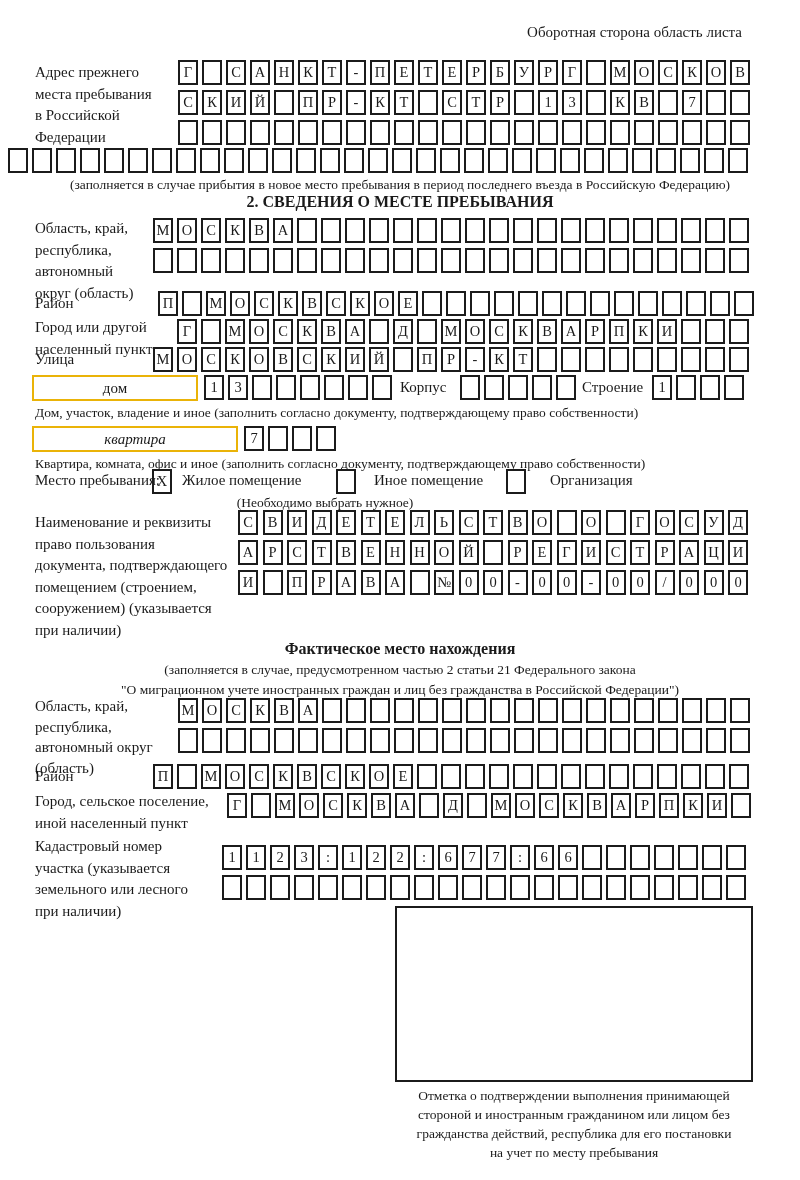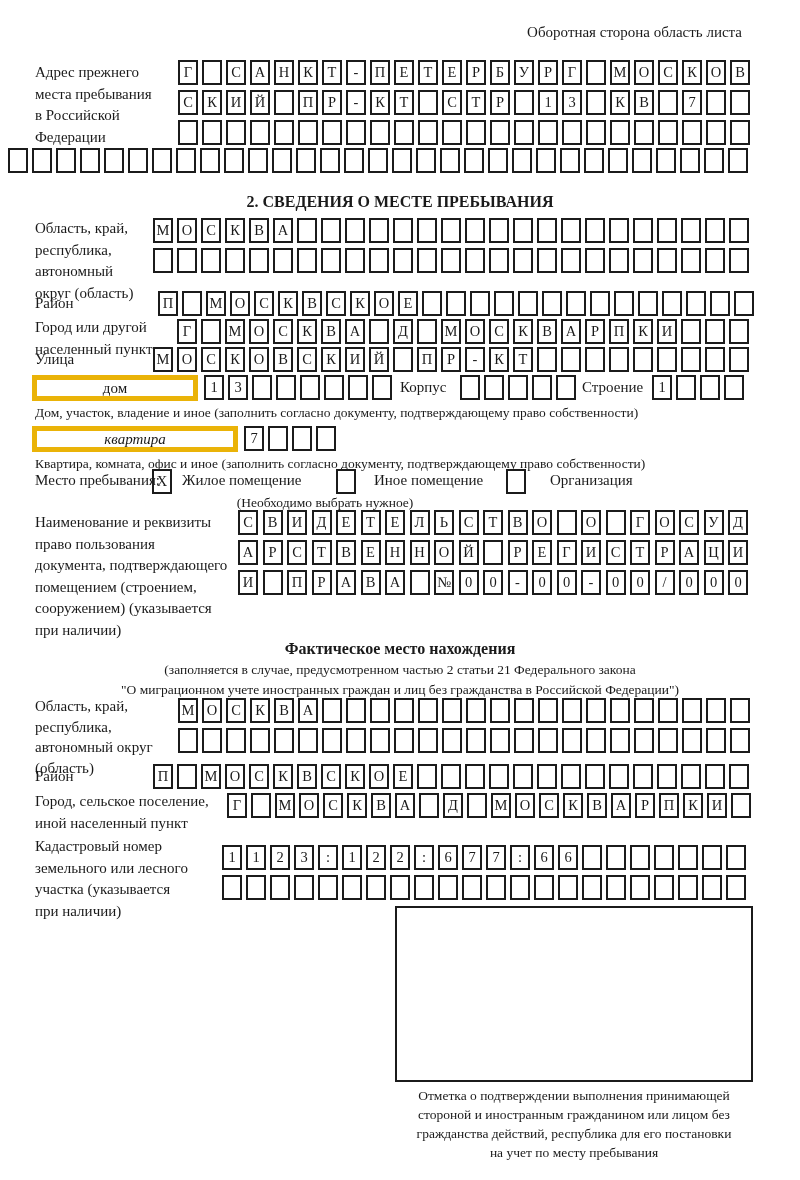--- a/index.html
+++ b/index.html
@@ -8,21 +8,21 @@
   .note{position:absolute;font-size:15px;}
   .lbl{position:absolute;font-size:15px;line-height:21.5px;}
   .lbl2{position:absolute;font-size:15px;line-height:20.5px;}
   .cap{position:absolute;font-size:13.5px;}
   .ttl{position:absolute;width:800px;text-align:center;font-weight:bold;font-size:16px;}
   .boxrow{position:absolute;display:flex;gap:4px;}
   .cell{flex:0 0 20px;width:20px;height:25px;box-sizing:border-box;border:2px solid #1b1b1b;
         display:flex;align-items:center;justify-content:center;font-size:14.5px;background:#fff;}
   .chk{position:absolute;width:20px;height:25px;box-sizing:border-box;border:2px solid #1b1b1b;
        display:flex;align-items:center;justify-content:center;font-size:14.5px;}
-  .bigbox{position:absolute;height:26px;box-sizing:border-box;border:5px solid #eab308;
+  .bigbox{position:absolute;height:26px;box-sizing:border-box;border:2px solid #eab308;
           display:flex;align-items:center;justify-content:center;font-size:15px;}
   .stamp{position:absolute;left:395px;top:906px;width:358px;height:176px;
          box-sizing:border-box;border:2px solid #1b1b1b;}
   .inline-lbl{position:absolute;font-size:15px;text-align:right;}
 </style>
 </head>
 <body>
 
 <div class="page">
 
@@ -138,20 +138,21 @@
       <span class="cell"></span>
       <span class="cell"></span>
       <span class="cell"></span>
       <span class="cell"></span>
       <span class="cell"></span>
       <span class="cell"></span>
       <span class="cell"></span>
       <span class="cell"></span>
       <span class="cell"></span>
     </div>
+  <div class="cap" style="left:0;top:177px;width:800px;text-align:center;">(заполняется в случае прибытия в новое место пребывания в период последнего въезда в Российскую Федерацию)</div>
 
   <div class="ttl" style="top:193px;">2. СВЕДЕНИЯ О МЕСТЕ ПРЕБЫВАНИЯ</div>
 
   <div class="lbl" style="left:35px;top:218px;width:130px;">
     <div>Область, край,</div>
     <div>республика,</div>
     <div>автономный</div>
     <div>округ (область)</div>
   </div>
   <div class="boxrow" style="left:153px;top:218px;">
@@ -538,22 +539,22 @@
       <span class="cell">А</span>
       <span class="cell">Р</span>
       <span class="cell">П</span>
       <span class="cell">К</span>
       <span class="cell">И</span>
       <span class="cell"></span>
     </div>
 
   <div class="lbl" style="left:35px;top:836px;width:180px;">
     <div>Кадастровый номер</div>
+    <div>участка (указывается</div>
     <div>земельного или лесного</div>
-    <div>участка (указывается</div>
     <div>при наличии)</div>
   </div>
   <div class="boxrow" style="left:222px;top:845px;">
       <span class="cell">1</span>
       <span class="cell">1</span>
       <span class="cell">2</span>
       <span class="cell">3</span>
       <span class="cell">:</span>
       <span class="cell">1</span>
       <span class="cell">2</span>

